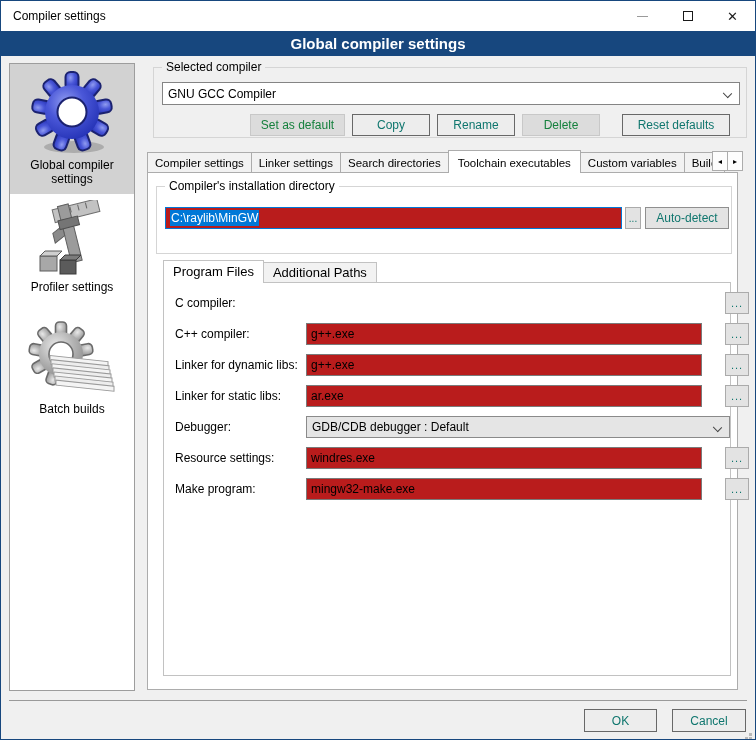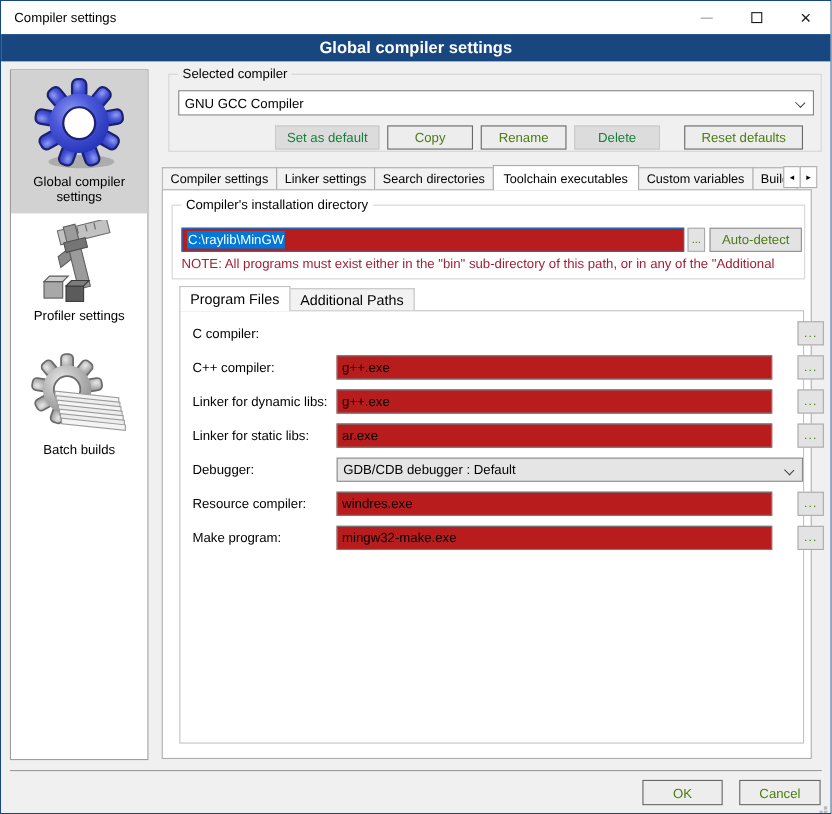--- a/index.html
+++ b/index.html
@@ -34,21 +34,21 @@
   .side-gap { height:12px; }
 
   
   .groupbox { position:absolute; border:1px solid #D5D5D5; }
   .legend { position:absolute; top:-8px; left:8px; padding:0 4px; font-size:12px; }
   .legend.on-gray { background:#F0F0F0; }
   .legend.on-white { background:#fff; }
 
   
   .btn { display:inline-flex; align-items:center; justify-content:center;
-         background:#EDEDED; border:1px solid #686868; font-size:12px; color:#4d7c0f; cursor:pointer; }
+         background:#EDEDED; border:1px solid #686868; font-size:12px; color:#0f766e; cursor:pointer; }
   .btn.disabled { background:#DCDCDC; border-color:#C8C8C8; color:#15803d; cursor:default; }
   .btn.small-border { border-color:#ABABAB; background:#E3E3E3; }
 
   
   .combo { position:relative; background:#fff; border:1px solid #848484; height:23px;
            display:flex; align-items:center; padding:0 4px 0 5px; cursor:pointer; }
   .combo.gray { background:#E5E5E5; border-color:#8a8a8a; }
   .chev { position:absolute; right:8px; top:7px; width:7px; height:7px;
           border-right:1px solid #444; border-bottom:1px solid #444; transform:rotate(45deg) scale(1,0.9); }
 
@@ -257,21 +257,20 @@
 
       <div class="groupbox" style="left:8px; top:13px; width:576px; height:68px;">
         <span class="legend on-white">Compiler's installation directory</span>
         <div style="position:absolute; left:8px; top:20px; display:flex; align-items:center;">
           <div class="tfield focused" style="width:457px;">
             <span class="sel-text">C:\raylib\MinGW</span>
           </div>
           <div class="btn small-border" style="width:16px; height:22px; margin-left:3px; font-size:10px;">...</div>
           <div class="btn" style="width:84px; height:22px; margin-left:4px; border-color:#8f8f8f; background:#E3E3E3;">Auto-detect</div>
         </div>
-        <div class="note">NOTE: All programs must exist either in the "bin" sub-directory of this path, or in any of the "Additional</div>
       </div>
 
       <div class="inner-tabbar">
         <div class="itab active">Program Files</div>
         <div class="itab">Additional Paths</div>
       </div>
       <div class="inner-page">
 
         <div class="frow" style="top:9px;">
           <span class="flabel">C compiler:</span>
@@ -304,21 +303,21 @@
 
         <div class="frow" style="top:133px;">
           <span class="flabel">Debugger:</span>
           <div class="combo gray">
             <span>GDB/CDB debugger : Default</span>
             <span class="chev"></span>
           </div>
         </div>
 
         <div class="frow" style="top:164px;">
-          <span class="flabel">Resource compiler:</span>
+          <span class="flabel">Resource settings:</span>
           <div class="tfield">
             <span>windres.exe</span>
           </div>
           <div class="btn small-border browse-sm browse">...</div>
         </div>
 
         <div class="frow" style="top:195px;">
           <span class="flabel">Make program:</span>
           <div class="tfield">
             <span>mingw32-make.exe</span>

